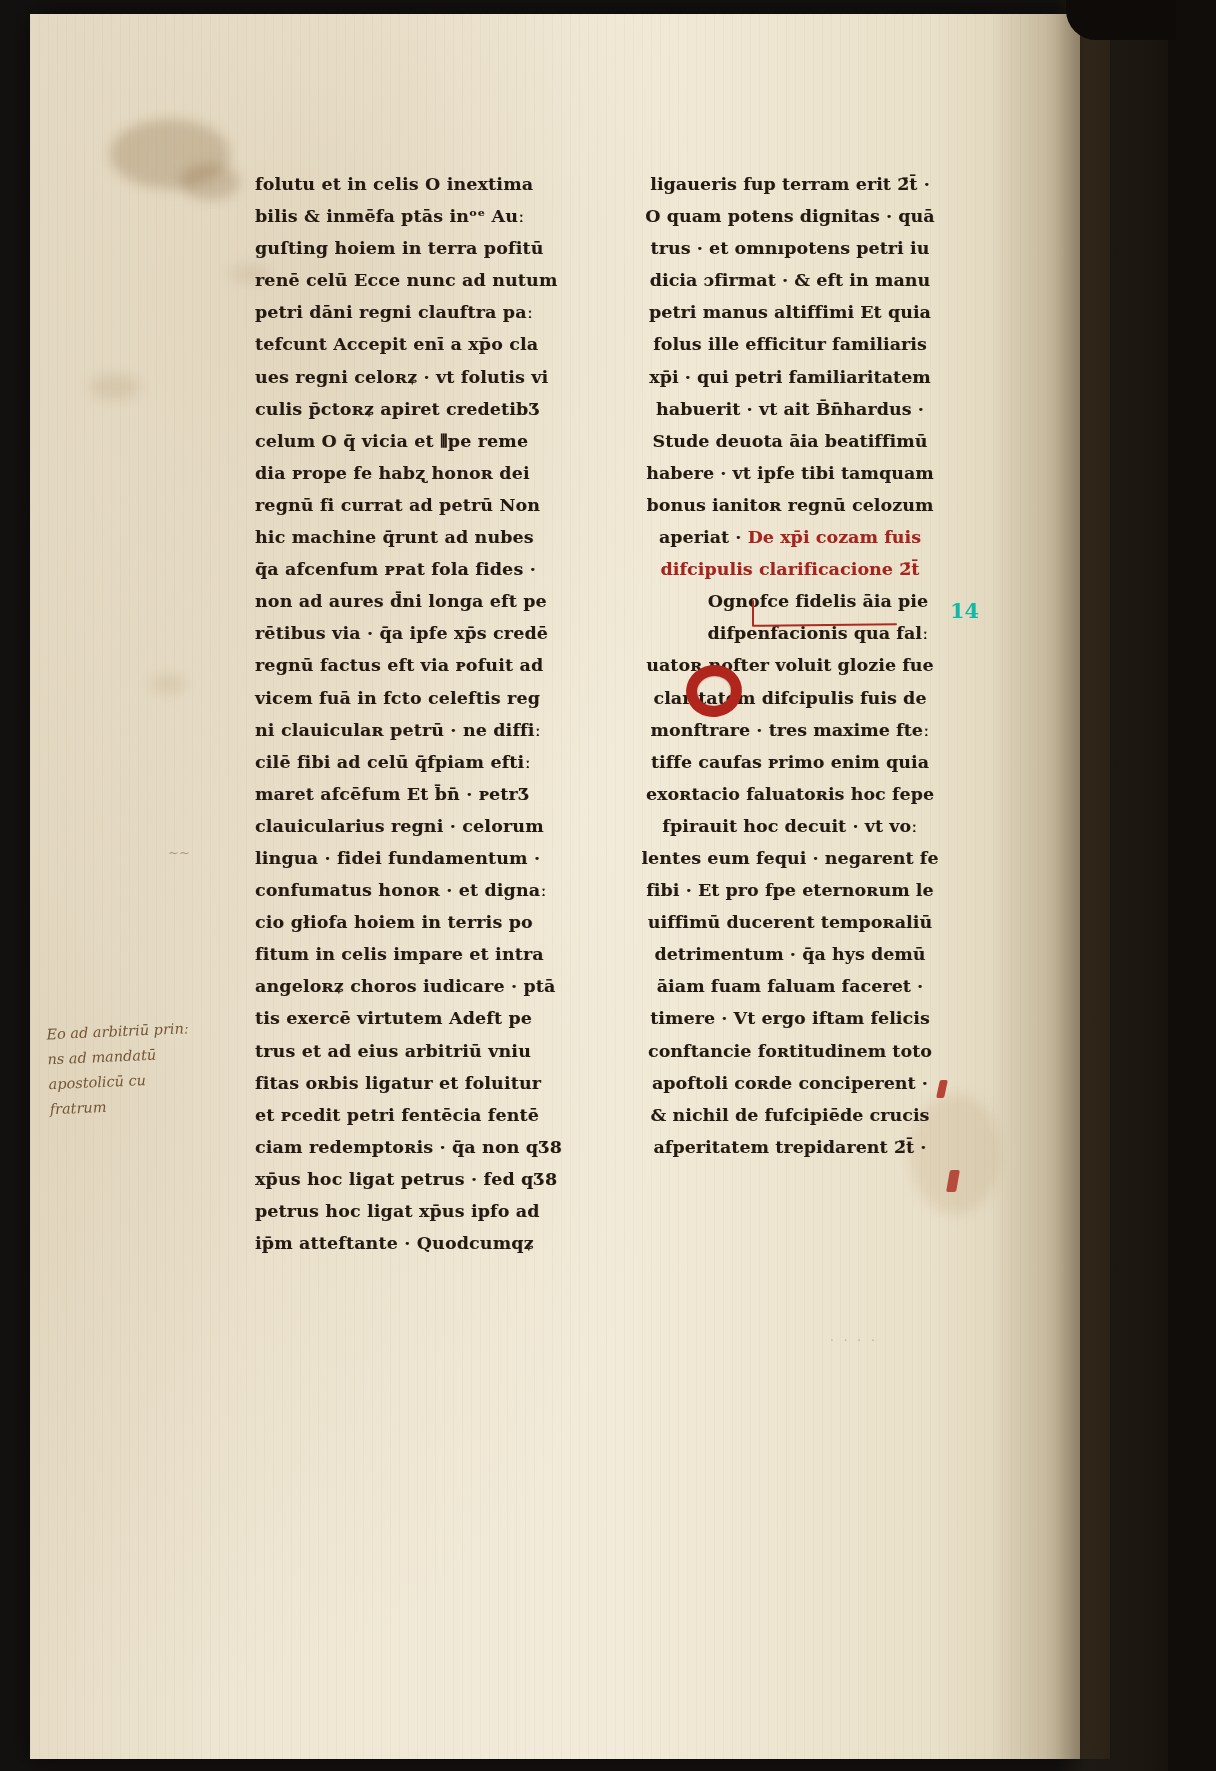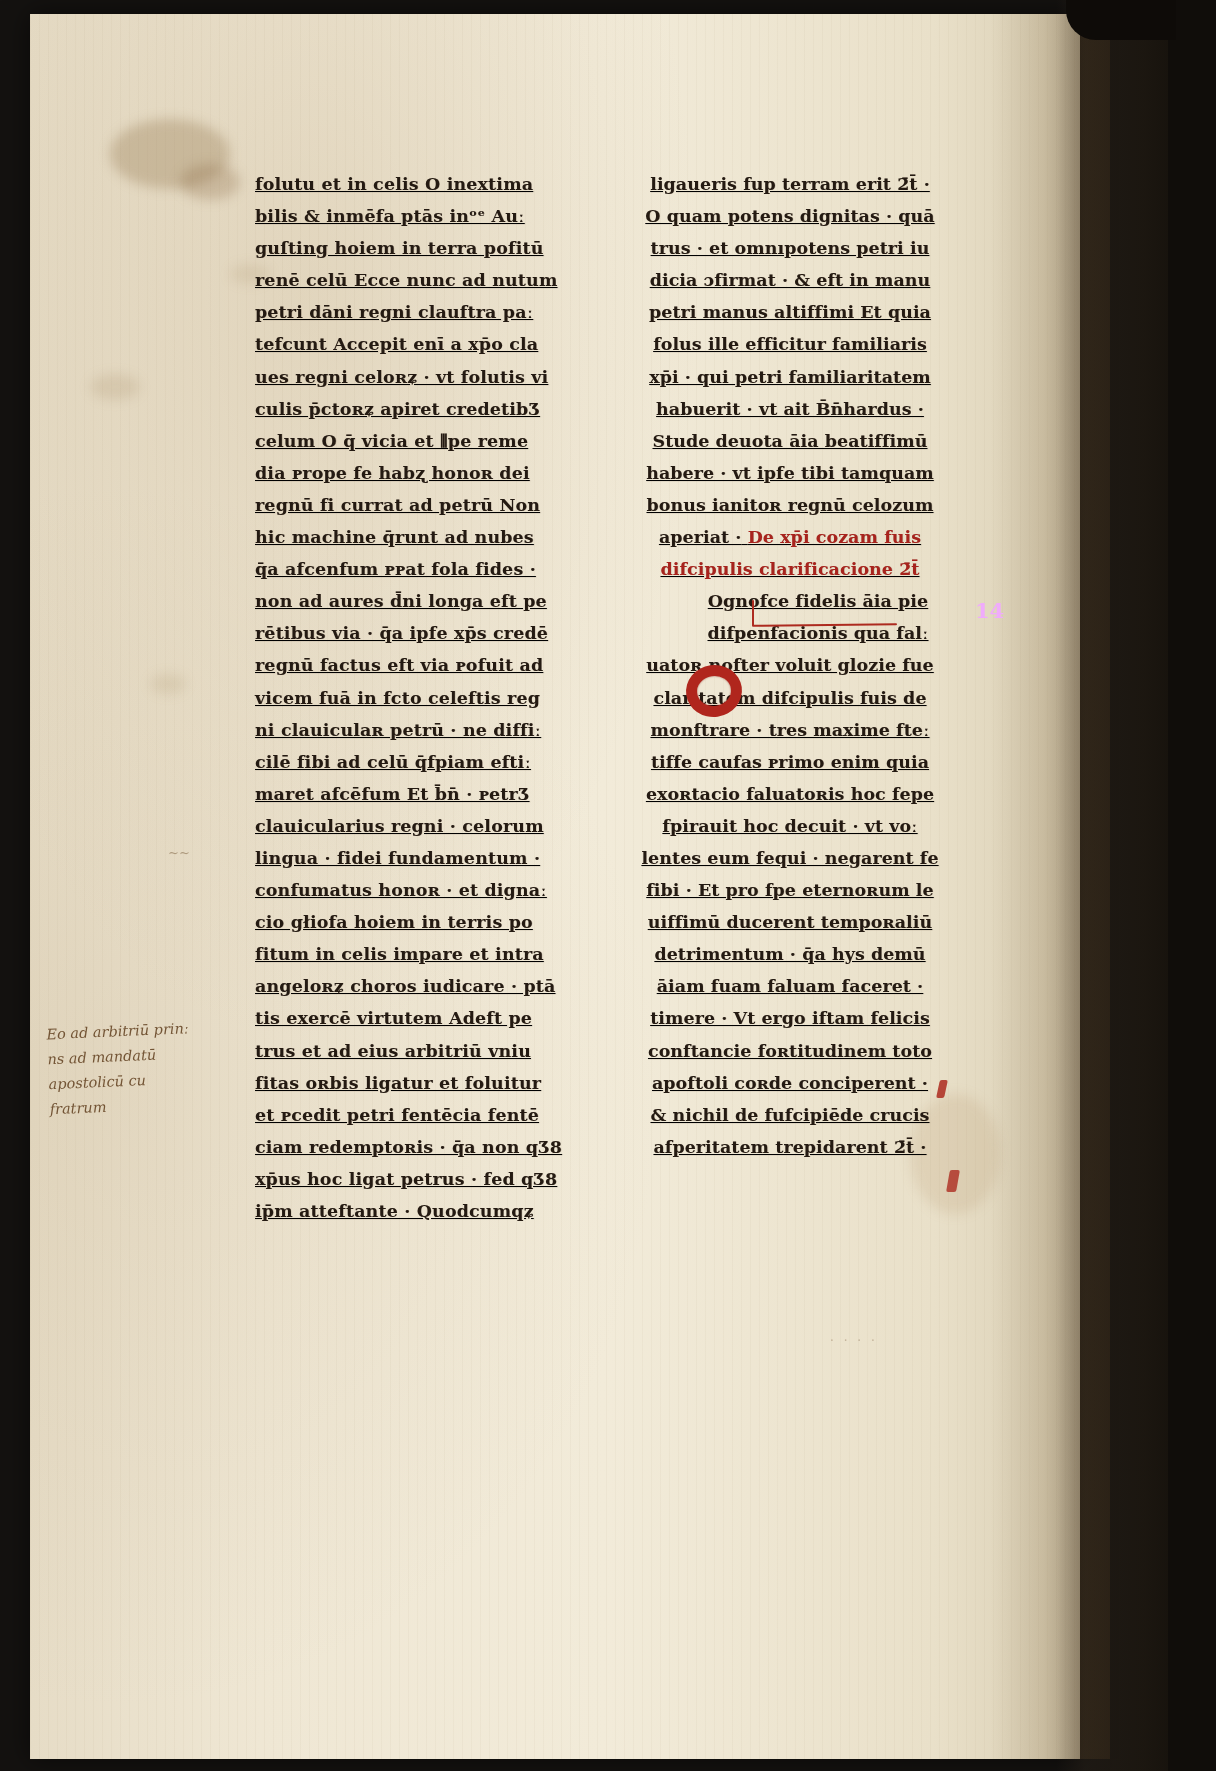--- a/index.html
+++ b/index.html
@@ -104,21 +104,20 @@
 
   
   .textblock {
     position: absolute;
     left: 255px;
     top: 168px;
     width: 700px;
     z-index: 4;
     display: flex;
     gap: 40px;
-    text-decoration: underline;
   }
   .col {
     width: 330px;
   }
   .line {
     font-family: "DejaVu Serif", serif;
     font-size: 17.4px;
     line-height: 32.1px;
     color: #241a12;
     white-space: nowrap;
@@ -157,25 +156,25 @@
     border-radius: 2px;
   }
   .ul1 { left: 752px; top: 624px; width: 145px; height: 2px; transform: rotate(-0.6deg); }
   .ul2 { left: 752px; top: 600px; width: 2px;  height: 26px; }
   .rp1 { left: 938px; top: 1080px; width: 8px; height: 18px; transform: skewX(-12deg); opacity: 0.85; }
   .rp2 { left: 948px; top: 1170px; width: 10px; height: 22px; transform: skewX(-10deg); opacity: 0.8; }
 
   
   .folio {
     position: absolute;
-    left: 975px;
+    left: 950px;
     top: 598px;
     font-family: "DejaVu Serif", serif;
     font-size: 21px;
-    color: #f0abfc;
+    color: #14b8a6;
     z-index: 5;
     font-weight: 600;
   }
 
   
   .marginalia {
     position: absolute;
     left: 48px;
     top: 1018px;
     width: 200px;
@@ -270,20 +269,21 @@
       <div class="line">confumatus honoʀ · et dignaː</div>
       <div class="line">cio głiofa hoiem in terris po</div>
       <div class="line">fitum in celis impare et intra</div>
       <div class="line">angeloʀʑ choros iudicare · ptā</div>
       <div class="line">tis exercē virtutem  Adeft pe</div>
       <div class="line">trus et ad eius arbitriū  vniu</div>
       <div class="line">fitas oʀbis ligatur et foluitur</div>
       <div class="line">et ᴘcedit petri fentēcia fentē</div>
       <div class="line">ciam redemptoʀis · q̄a non qƷ8</div>
       <div class="line">xp̄us hoc ligat petrus · fed qƷ8</div>
+      <div class="line">petrus hoc ligat xp̄us ipfo ad</div>
       <div class="line">ip̄m atteftante · Quodcumqʑ</div>
     </div>
 
     <div class="col col-right">
       <div class="line">ligaueris fup terram erit 2̄t̄ ·</div>
       <div class="line">O quam potens dignitas · quā</div>
       <div class="line">trus · et omnıpotens petri iu</div>
       <div class="line">dicia ɔfirmat · &amp; eft in manu</div>
       <div class="line">petri manus altiffimi  Et quia</div>
       <div class="line">folus ille efficitur familiaris</div>

